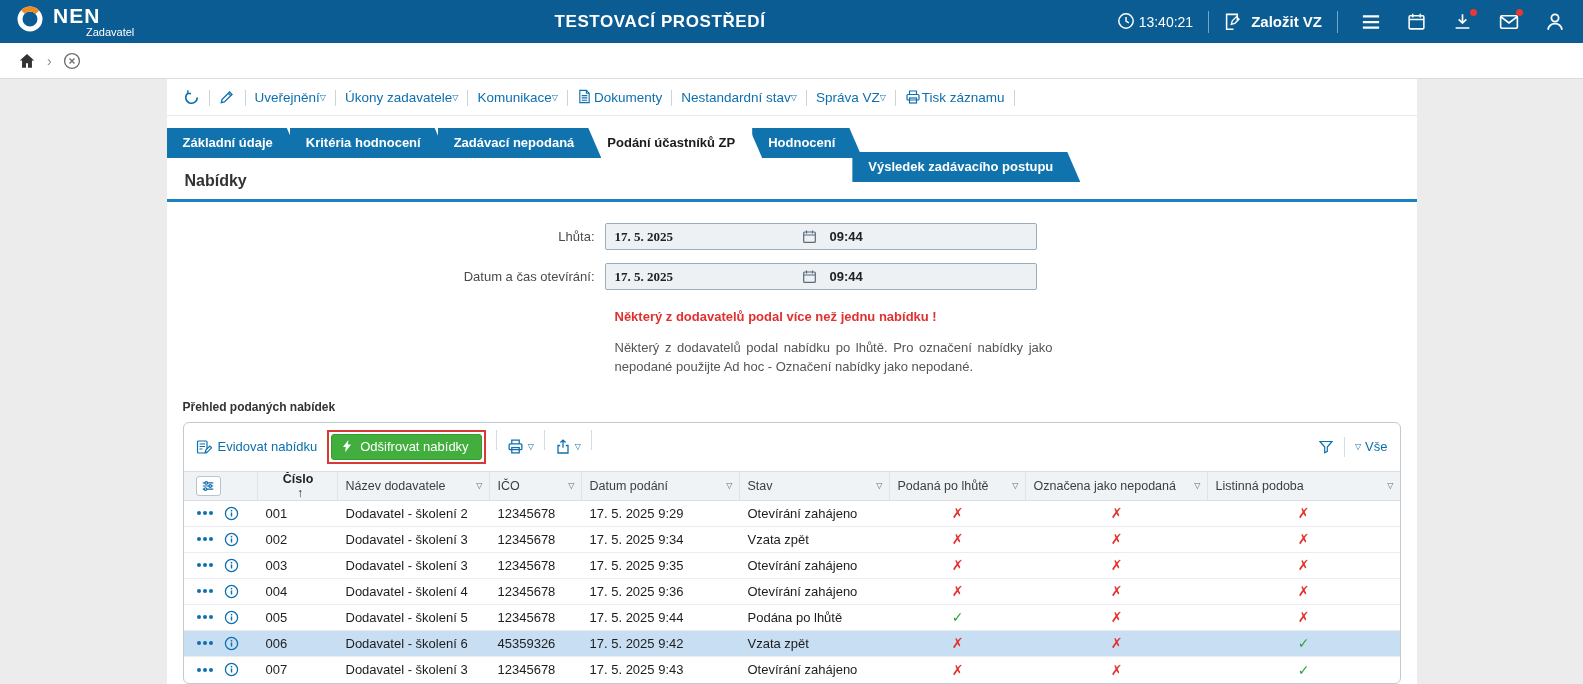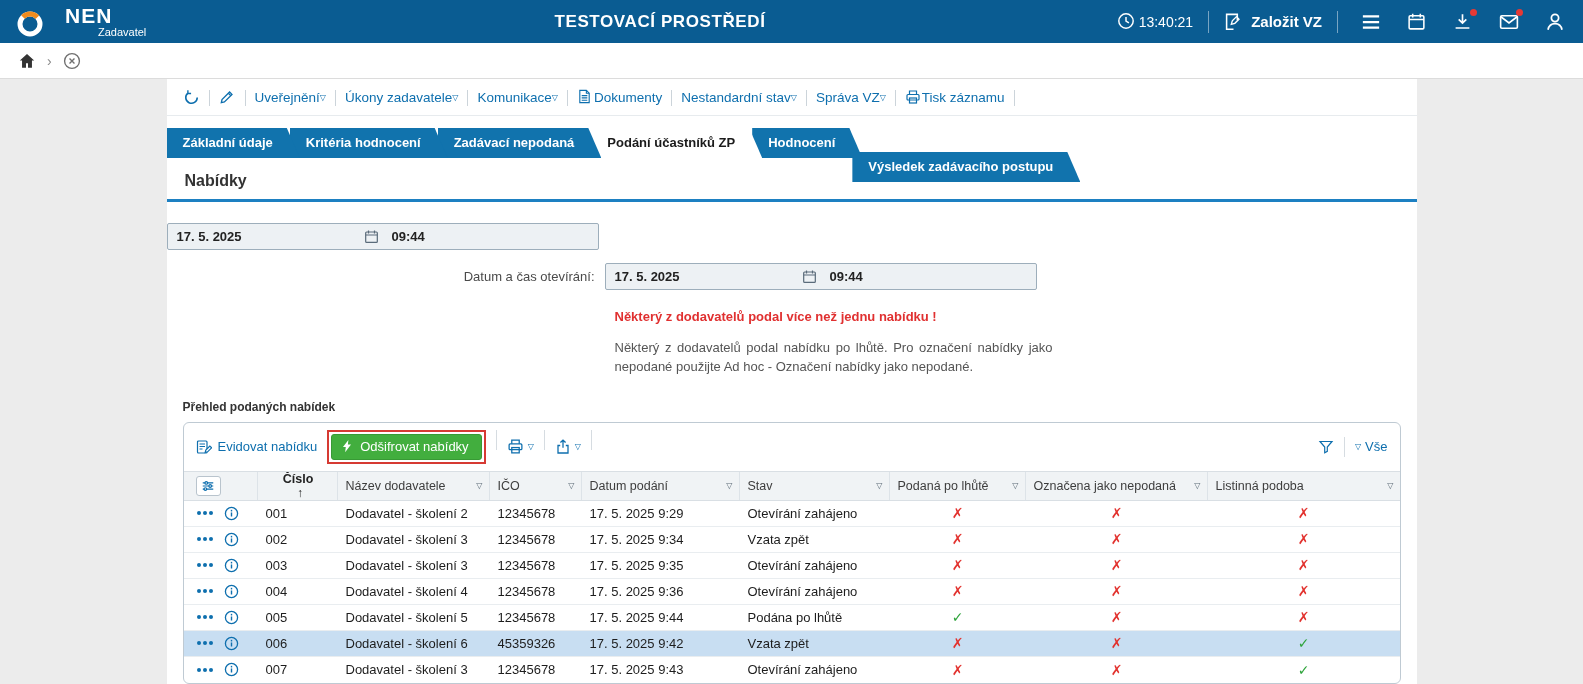--- a/index.html
+++ b/index.html
@@ -2,21 +2,21 @@
 <html><head>
 <meta charset="utf-8">
 <style>
   * { margin:0; padding:0; box-sizing:border-box; }
   html,body { width:1583px; height:684px; overflow:hidden; }
   body { background:#ececec; font-family:"Liberation Sans","DejaVu Sans",sans-serif; font-size:13px; color:#222; }
   svg { display:block; }
 
   
   .topbar { height:43px; background:#0a5c92; display:flex; align-items:center; color:#fff; position:relative; padding:0 18px 0 16px; }
-  .brand { display:flex; align-items:flex-end; gap:21px; }
+  .brand { display:flex; align-items:flex-start; gap:9px; }
   .brand-text { display:flex; flex-direction:column; }
   .brand-name { font-size:21px; font-weight:bold; letter-spacing:1px; line-height:1; }
   .brand-sub { font-size:11px; margin:0 0 0 33px; line-height:1.1; }
   .tb-title { position:absolute; left:660px; transform:translateX(-50%); font-size:17px; font-weight:bold; letter-spacing:.6px; white-space:nowrap; }
   .tb-right { margin-left:auto; display:flex; align-items:center; gap:12px; }
   .tb-sep { width:1px; height:22px; background:rgba(255,255,255,.45); margin:0 3px; }
   .tb-time { display:flex; align-items:center; gap:2px; font-size:14px; }
   .tb-new { display:flex; align-items:center; gap:7px; font-size:15px; font-weight:bold; cursor:pointer; }
   .tb-icons { display:flex; align-items:center; gap:26px; margin-left:8px; }
   .tb-ic { width:20px; height:20px; position:relative; cursor:pointer; color:#fff; }
@@ -47,21 +47,21 @@
   .tab.active { background:#fff; color:#1b1b1b; }
 
   
   .section-head { font-size:16px; font-weight:bold; color:#333; padding:14px 18px 9px; border-bottom:3px solid #1d80c2; }
 
   
   .form { padding-top:21px; }
   .frow { display:flex; align-items:center; margin-bottom:13px; }
   .flabel { width:438px; text-align:right; padding-right:10px; color:#4a4a4a; }
   .dtctrl { width:432px; height:27px; display:flex; align-items:center; background:#edf1f4; border:1px solid #9daebb; border-radius:2px; cursor:text; }
-  .dt-date { flex:0 0 196px; padding-left:9px; font-weight:bold; color:#222; }
+  .dt-date { flex:0 0 196px; padding-left:9px; font-weight:bold; color:#222;font-family:Liberation Serif, serif; }
   .cal-ic { width:15px; height:15px; color:#5a6b7a; cursor:pointer; }
   .dt-time { padding-left:13px; font-weight:bold; color:#222; }
   .warning { margin:19px 0 0 448px; color:#e03030; font-weight:bold; }
   .infotext { margin:15px 0 0 448px; width:438px; color:#555; line-height:1.45; text-align:justify; }
 
   
   .offers-title { margin:23px 0 8px 16px; font-weight:bold; font-size:12px; color:#333; }
   .panel { margin:0 16px; border:1px solid #bfcad3; border-radius:6px; overflow:hidden; background:#fff; }
   .ptoolbar { display:flex; gap:10px; padding:7px 12px; }
   .link-btn { color:#0e6fae; display:flex; gap:6px; align-items:center; cursor:pointer; white-space:nowrap; }
@@ -253,20 +253,21 @@
       <div class="tab" style="z-index: 18;">Zadávací nepodaná</div>
       <div class="tab active" style="z-index: 17;">Podání účastníků ZP</div>
       <div class="tab" style="z-index: 16;">Hodnocení</div>
       <div class="tab" style="z-index: 15; margin-top: 24px;">Výsledek zadávacího postupu</div>
     </div>
 
   <div class="section-head">Nabídky</div>
 
   <div class="form">
     <div class="frow">
+      <div class="flabel">Lhůta:</div>
       <div class="dtctrl">
         <span class="dt-date">17. 5. 2025</span>
         <span class="cal-ic">
           <svg viewBox="0 0 16 16" width="15" height="15" fill="none" stroke="currentColor" stroke-width="1.3">
             <rect x="1.8" y="3.2" width="12.4" height="11" rx="1"></rect>
               <path d="M1.8 6.4h12.4M4.8 1.5v3.2M11.2 1.5v3.2"></path>
           </svg>
         </span>
         <span class="dt-time">09:44</span>
       </div>

